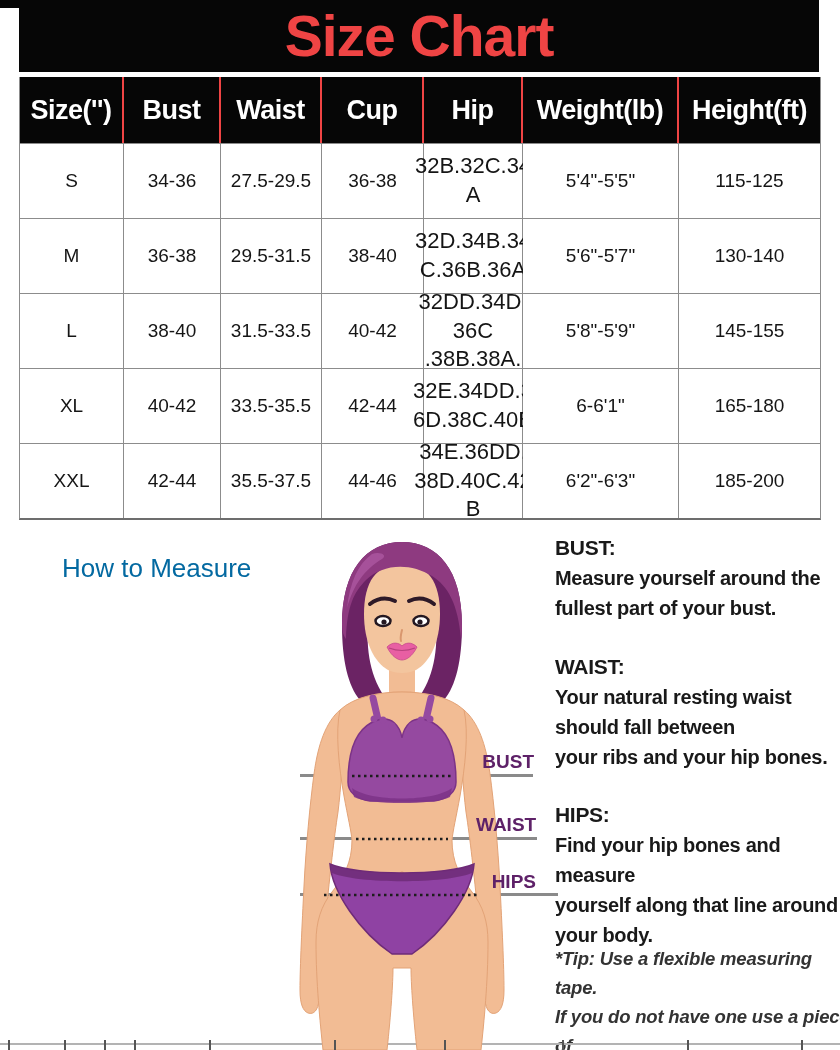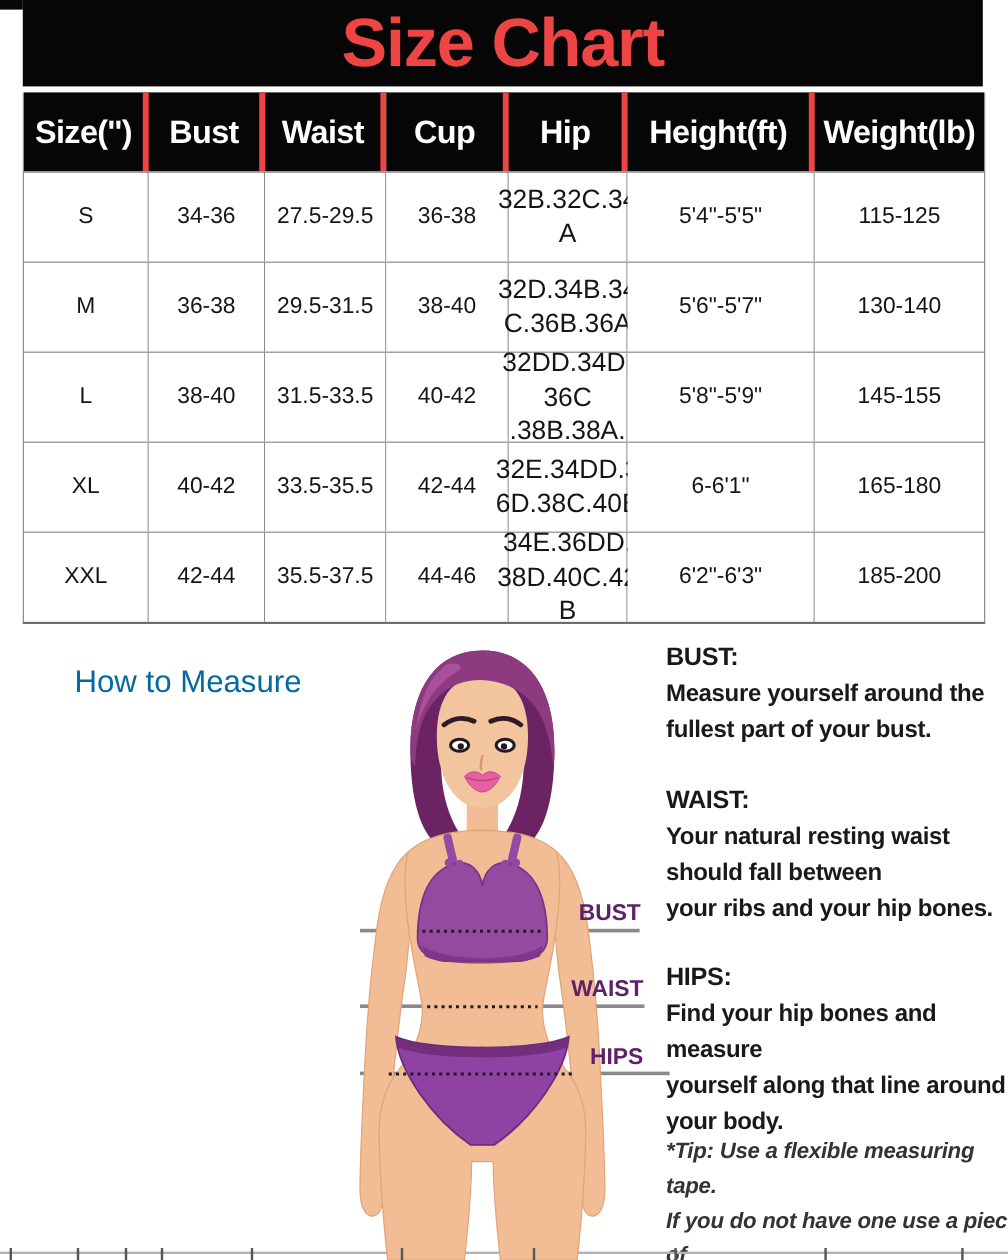--- a/index.html
+++ b/index.html
@@ -14,21 +14,21 @@
           font-size:57px;font-weight:bold;letter-spacing:-1px;}
 
   
   .size-table{left:19px;top:77px;width:800px;display:grid;
       grid-template-columns:104px 97px 101px 102px 99px 156px 141px;
       grid-template-rows:66px repeat(5,75px);
       border-left:1px solid #8c8c8c;border-right:1px solid #8c8c8c;
       border-bottom:2px solid #6d6d6d;}
   .th{background:#060606;color:#fff;font-weight:bold;font-size:27px;
       display:flex;align-items:center;justify-content:center;
-      border-right:5px solid #ef4444;letter-spacing:-0.5px;}
+      border-right:2px solid #ef4444;letter-spacing:-0.5px;}
   .th:nth-child(7){border-right:none;}
   .td{background:#fff;color:#151515;font-size:19px;
       display:flex;align-items:center;justify-content:center;text-align:center;
       border-right:1px solid #8c8c8c;border-top:1px solid #8c8c8c;}
   .td.lastcol{border-right:none;}
   .td.cup{font-size:22px;line-height:1.3;white-space:pre-line;padding:0 2px;}
 
   
   .htm-title{left:20px;top:553px;font-size:26px;color:#0369a1;margin-left:42px;}
   .measure-col{width:300px;}
@@ -56,22 +56,22 @@
 
   <div class="abs banner-notch"></div>
   <div class="abs banner">Size Chart</div>
 
   <div class="abs size-table">
     <div class="th">Size('')</div>
     <div class="th">Bust</div>
     <div class="th">Waist</div>
     <div class="th">Cup</div>
     <div class="th">Hip</div>
+    <div class="th">Weight(lb)</div>
     <div class="th">Height(ft)</div>
-    <div class="th">Weight(lb)</div>
 
     <div class="td">S</div>
     <div class="td">34-36</div>
     <div class="td">27.5-29.5</div>
     <div class="td">36-38</div>
     <div class="td cup">32B.32C.34
 A</div>
     <div class="td">5'4"-5'5"</div>
     <div class="td lastcol">115-125</div>
 

